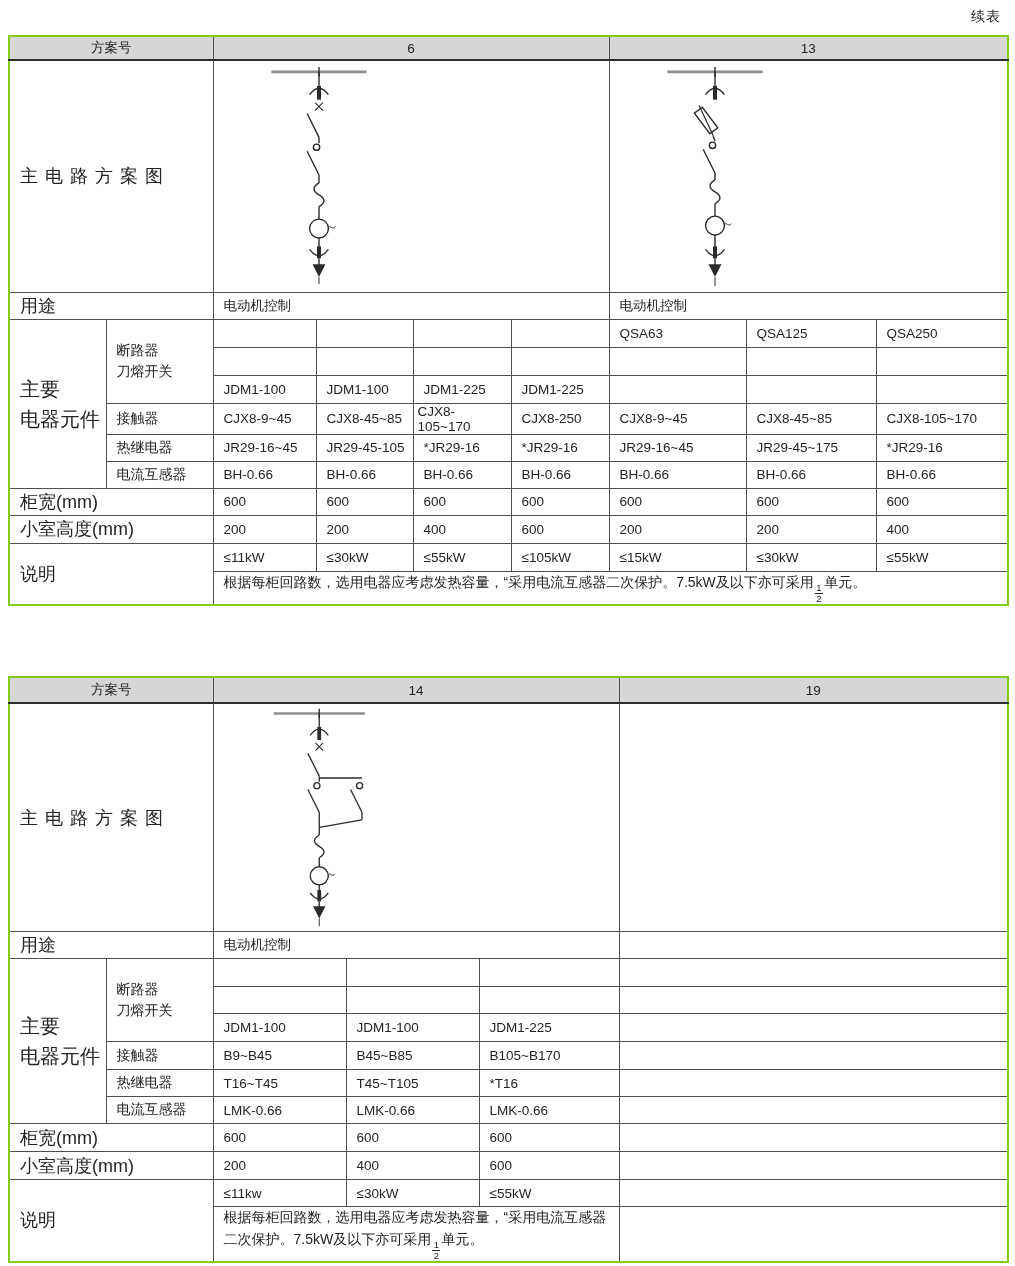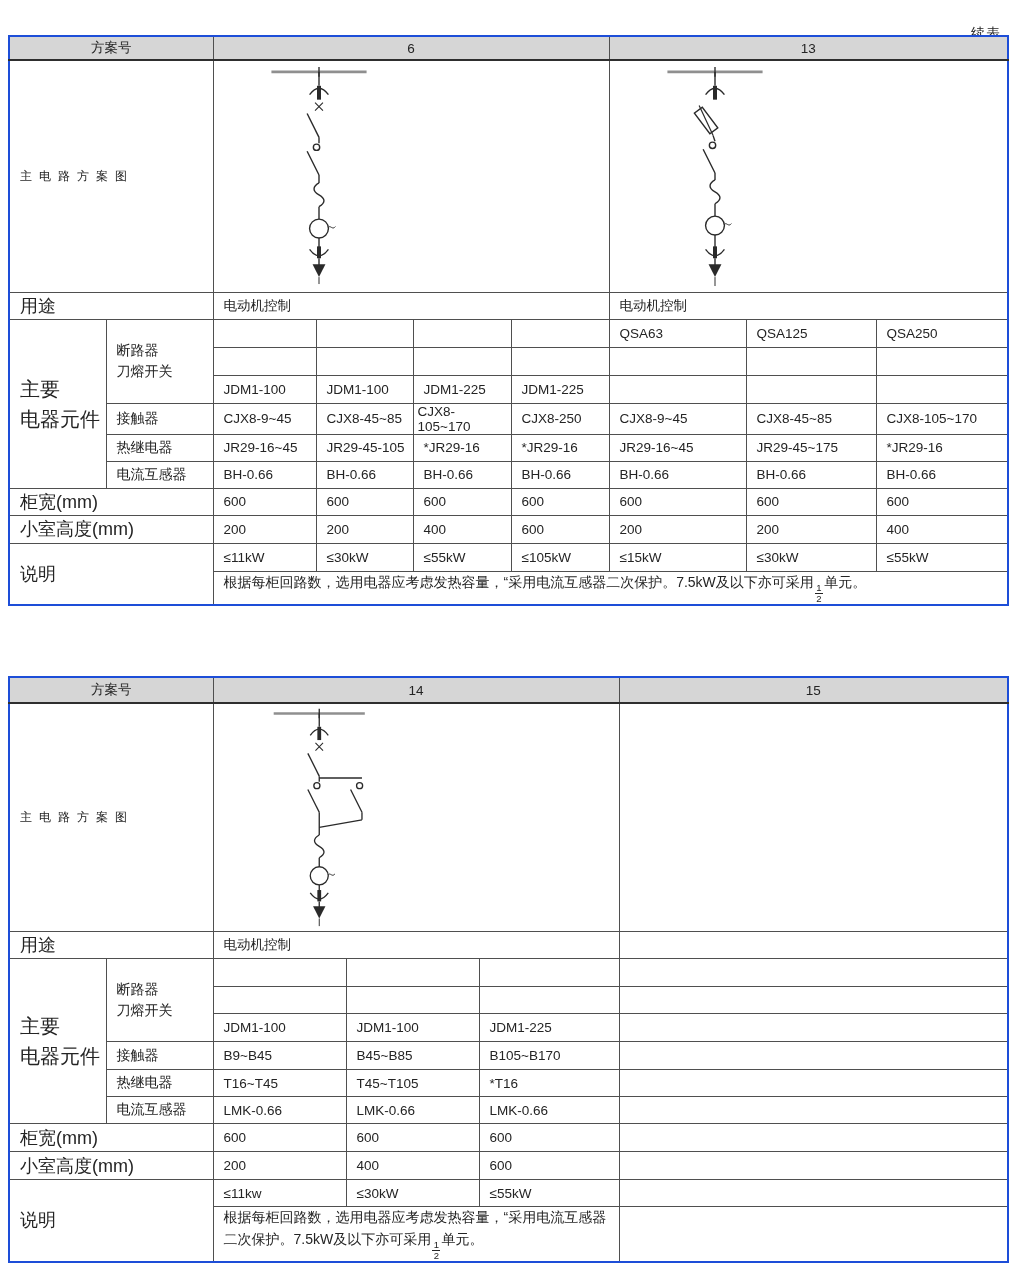--- a/index.html
+++ b/index.html
@@ -1,29 +1,29 @@
 <!DOCTYPE html>
 <html><head>
 <meta charset="utf-8">
 <style>
   html,body{margin:0;padding:0;background:#ffffff;}
   body{width:1015px;height:1266px;position:relative;
        font-family:"Liberation Sans","DejaVu Sans",sans-serif;color:#242424;}
-  .cont-label{position:absolute;top:25px;right:14px;font-size:14px;letter-spacing:1px;}
+  .cont-label{position:absolute;top:8px;right:14px;font-size:14px;letter-spacing:1px;}
   table.tbl{border-collapse:collapse;table-layout:fixed;width:999px;margin-left:8px;
-            border:2px solid #1d4ed8;font-size:13.5px;}
+            border:2px solid #84cc16;font-size:13.5px;}
   .t1{position:absolute;top:35px;left:0;}
   .t2{position:absolute;top:676px;left:0;}
   .tbl td,.tbl th{border:1px solid #4f4f4f;font-weight:normal;overflow:hidden;
                   padding:0 3px 0 10px;text-align:left;vertical-align:middle;}
   .tbl th.hdr{background:#d6d6d6;text-align:center;padding:0;font-size:13.5px;
               border-bottom:2px solid #2e2e2e;}
   .lab{padding-left:34px;font-size:18px;}
   .lab-ctr{text-align:center;padding:0;font-size:20px;}
-  .diag-label{text-align:center;padding:0;font-size:12px;letter-spacing:7px;}
+  .diag-label{text-align:center;padding:0;font-size:18px;letter-spacing:7px;}
   .sublab{padding-left:15px;font-size:14px;}
   .pre{white-space:pre-line;line-height:1.5;}
   .ctr{text-align:center;padding:0;margin-left:28px;}
   .diag{text-align:center;vertical-align:middle;padding:0;}
   .val{padding-left:10px;}
   .note-cell{padding-left:13px;font-size:14px;line-height:1.55;}
   .frac{display:inline-flex;flex-direction:column;align-items:center;vertical-align:-4px;
         font-size:9.5px;line-height:1.05;margin:0 1px;}
   .frac .fnum{border-bottom:1px solid #242424;padding:0 1.5px;}
   svg.circ line, svg.circ path, svg.circ rect, svg.circ circle{stroke:#2a2a2a;stroke-width:1.4;fill:none;}
@@ -222,21 +222,21 @@
       <col style="width:107px">
     <col style="width:133px">
       <col style="width:133px">
       <col style="width:140px">
     <col style="width:389px">
   </colgroup>
   <tbody>
       <tr style="height:26px">
     <th class="hdr" colspan="2">方案号</th>
     <th class="hdr" colspan="3">14</th>
-    <th class="hdr">15</th>
+    <th class="hdr">19</th>
   </tr>
   <tr style="height:228px">
     <td class="diag-label" colspan="2">主电路方案图</td>
     <td class="diag" colspan="3">
       <svg class="circ" width="200" height="224" viewBox="0 0 200 236">
         <line class="bus" x1="47" y1="10" x2="143" y2="10"></line>
         <line x1="95" y1="5" x2="95" y2="15"></line>
         <line x1="95" y1="10" x2="95" y2="24"></line>
         <path d="M85.5 33 Q95 20 104.5 33"></path>
         <line class="bold" x1="95" y1="24" x2="95" y2="38"></line>

